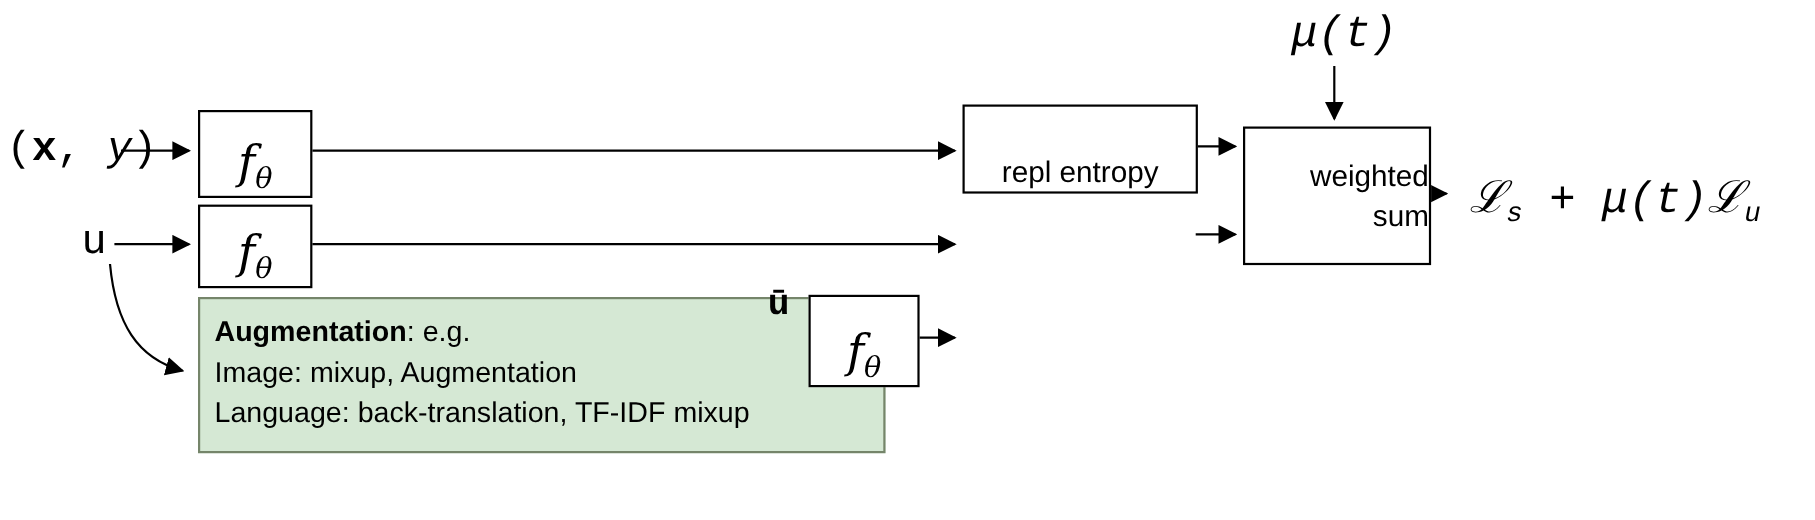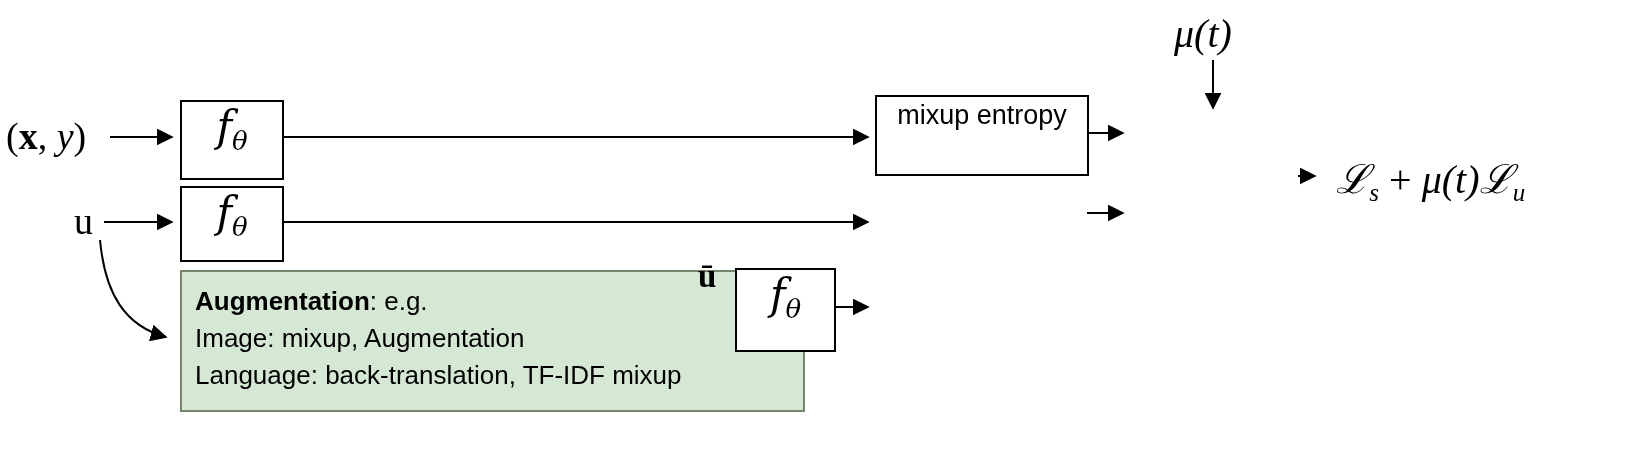--- a/index.html
+++ b/index.html
@@ -19,40 +19,40 @@
   .layer {
     position: absolute;
     left: 0;
     top: 0;
   }
   .box {
     position: absolute;
     background: #ffffff;
     border: 2px solid var(--box-border, #000000);
     display: flex;
-    align-items: flex-start;
+    align-items: flex-end;
     justify-content: center;
     text-align: center;
   }
   .sans {
     font-size: 27px;
     line-height: 1.35;
   }
   .fnode {
     font-family: "DejaVu Serif", serif;
     font-style: italic;
     font-size: 42px;
   }
   .fnode .sub {
     font-size: 26px;
     vertical-align: -9px;
   }
   .math {
     position: absolute;
-    font-family: Liberation Serif, serif;
+    font-family: Liberation Mono, monospace;
     font-size: 38px;
     white-space: nowrap;
   }
   .math .it { font-style: italic; }
   .math .bf { font-weight: bold; }
   .math .sub {
     font-size: 25px;
     font-style: italic;
     vertical-align: -8px;
   }
@@ -128,24 +128,28 @@
     <div>Language: back-translation, TF-IDF mixup</div>
   </div>
 
   <div class="math ubar-label" style="left:698px; top:258px;">ū</div>
 
   <div class="box fnode" style="left:735px; top:268px; width:97px; height:80px;">
     <span><span>f</span><span class="sub">θ</span></span>
   </div>
 
   <div class="box sans" style="left:875px; top:95px; width:210px; height:77px;">
-    <span>mixup entropy</span>
+    <span>repl entropy</span>
   </div>
 
 
+  <div class="box sans" style="left:1130px; top:115px; width:167px; height:122px; flex-direction:column;">
+    <div>weighted</div>
+    <div>sum</div>
+  </div>
 
   <div class="math mu-label" style="left:1174px; top:10px;">μ(t)</div>
 
   <div class="math out-expr" style="left:1320px; top:150px;margin-left:16px;">
     <span class="it">ℒ</span><span class="sub">s</span><span> + </span><span class="it">μ(t)</span><span class="it">ℒ</span><span class="sub">u</span>
   </div>
 
 </div>
 
 </body></html>

